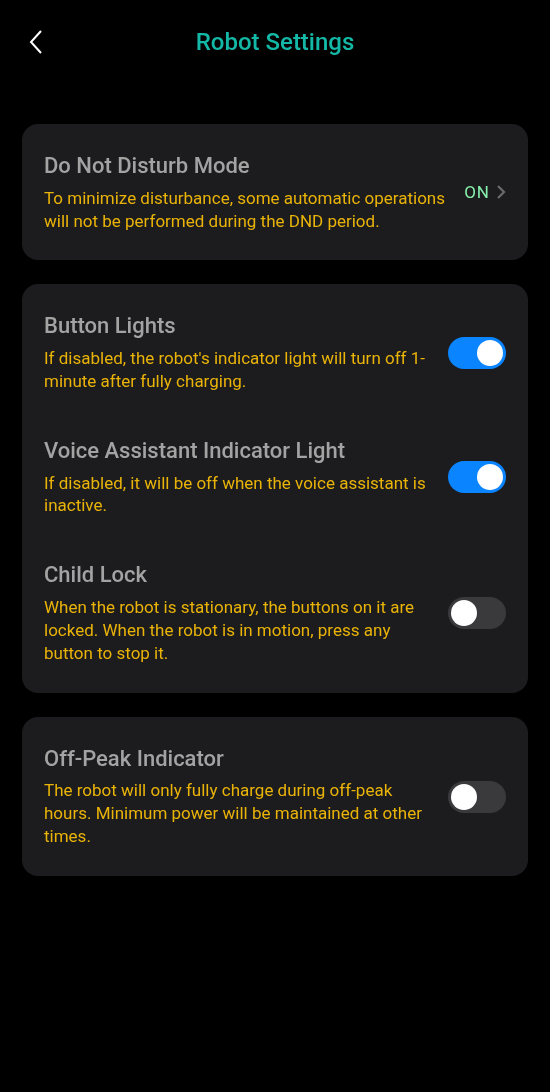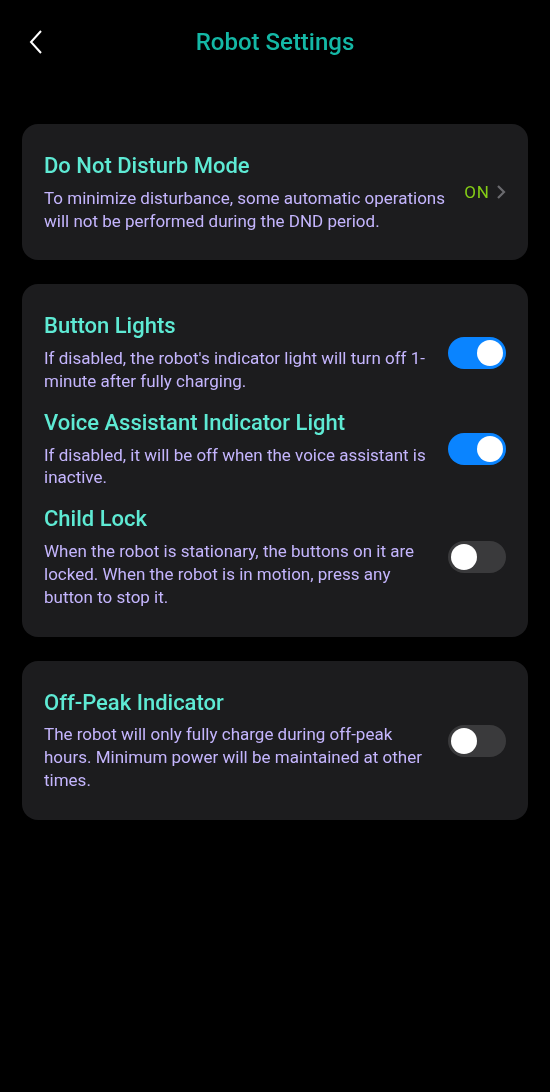--- a/index.html
+++ b/index.html
@@ -54,47 +54,47 @@
       border-radius: 16px;
       padding: 28px 22px;
       margin-bottom: 24px;
     }
     .setting-row {
       display: flex;
       align-items: center;
       gap: 14px;
     }
     .setting-row + .setting-row {
-      margin-top: 16px;
+      margin-top: 44px;
     }
     .setting-text {
       flex: 1;
       min-width: 0;
     }
     .setting-title {
       font-size: 22px;
       font-weight: 500;
-      color: #5eead4;
+      color: #a3a3a3;
       line-height: 1.3;
       margin-bottom: 6px;
     }
     .setting-desc {
       font-size: 17px;
-      color: #c4b5fd;
+      color: #eab308;
       line-height: 1.35;
     }
     .setting-control {
       flex-shrink: 0;
       display: flex;
       align-items: center;
       gap: 6px;
     }
     .value-label {
       font-size: 17px;
-      color: #84cc16;
+      color: #86efac;
       letter-spacing: 1px;
     }
     .chevron {
       width: 10px;
       height: 16px;
     }
     .chevron svg {
       width: 100%;
       height: 100%;
       stroke: #6a6a6e;

